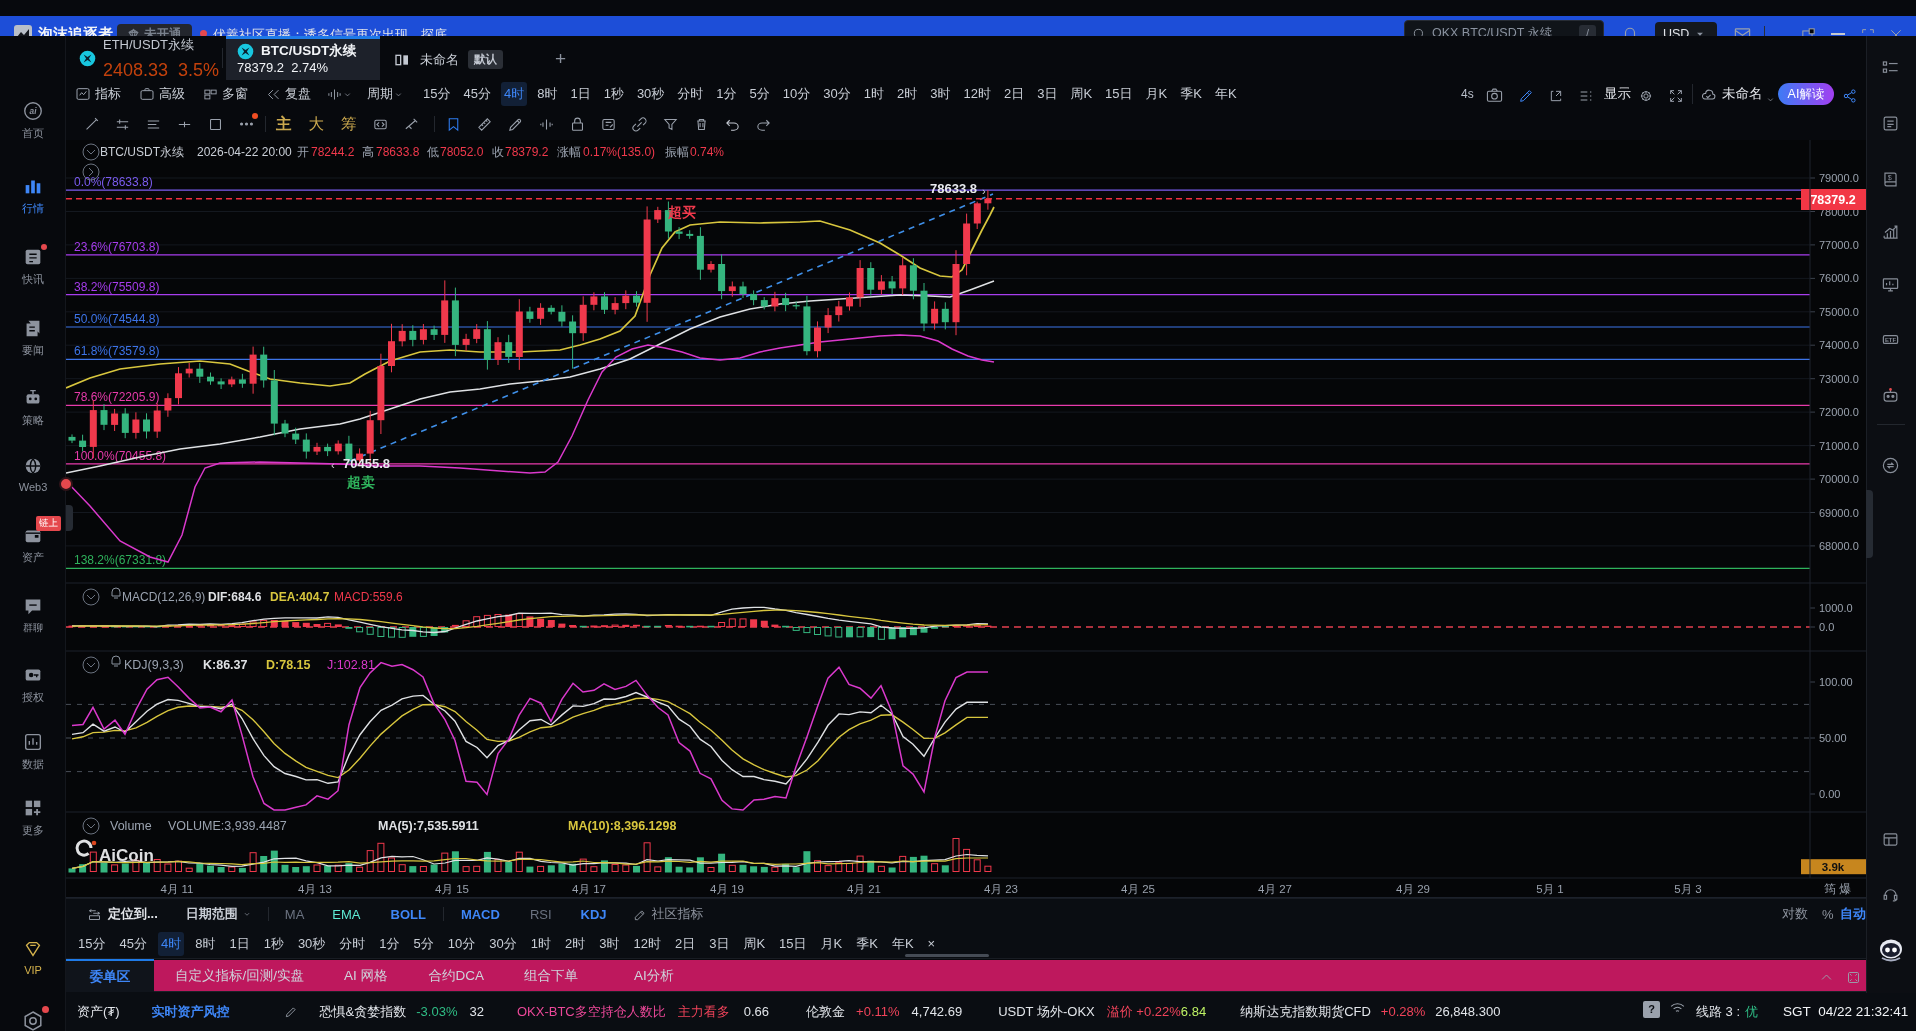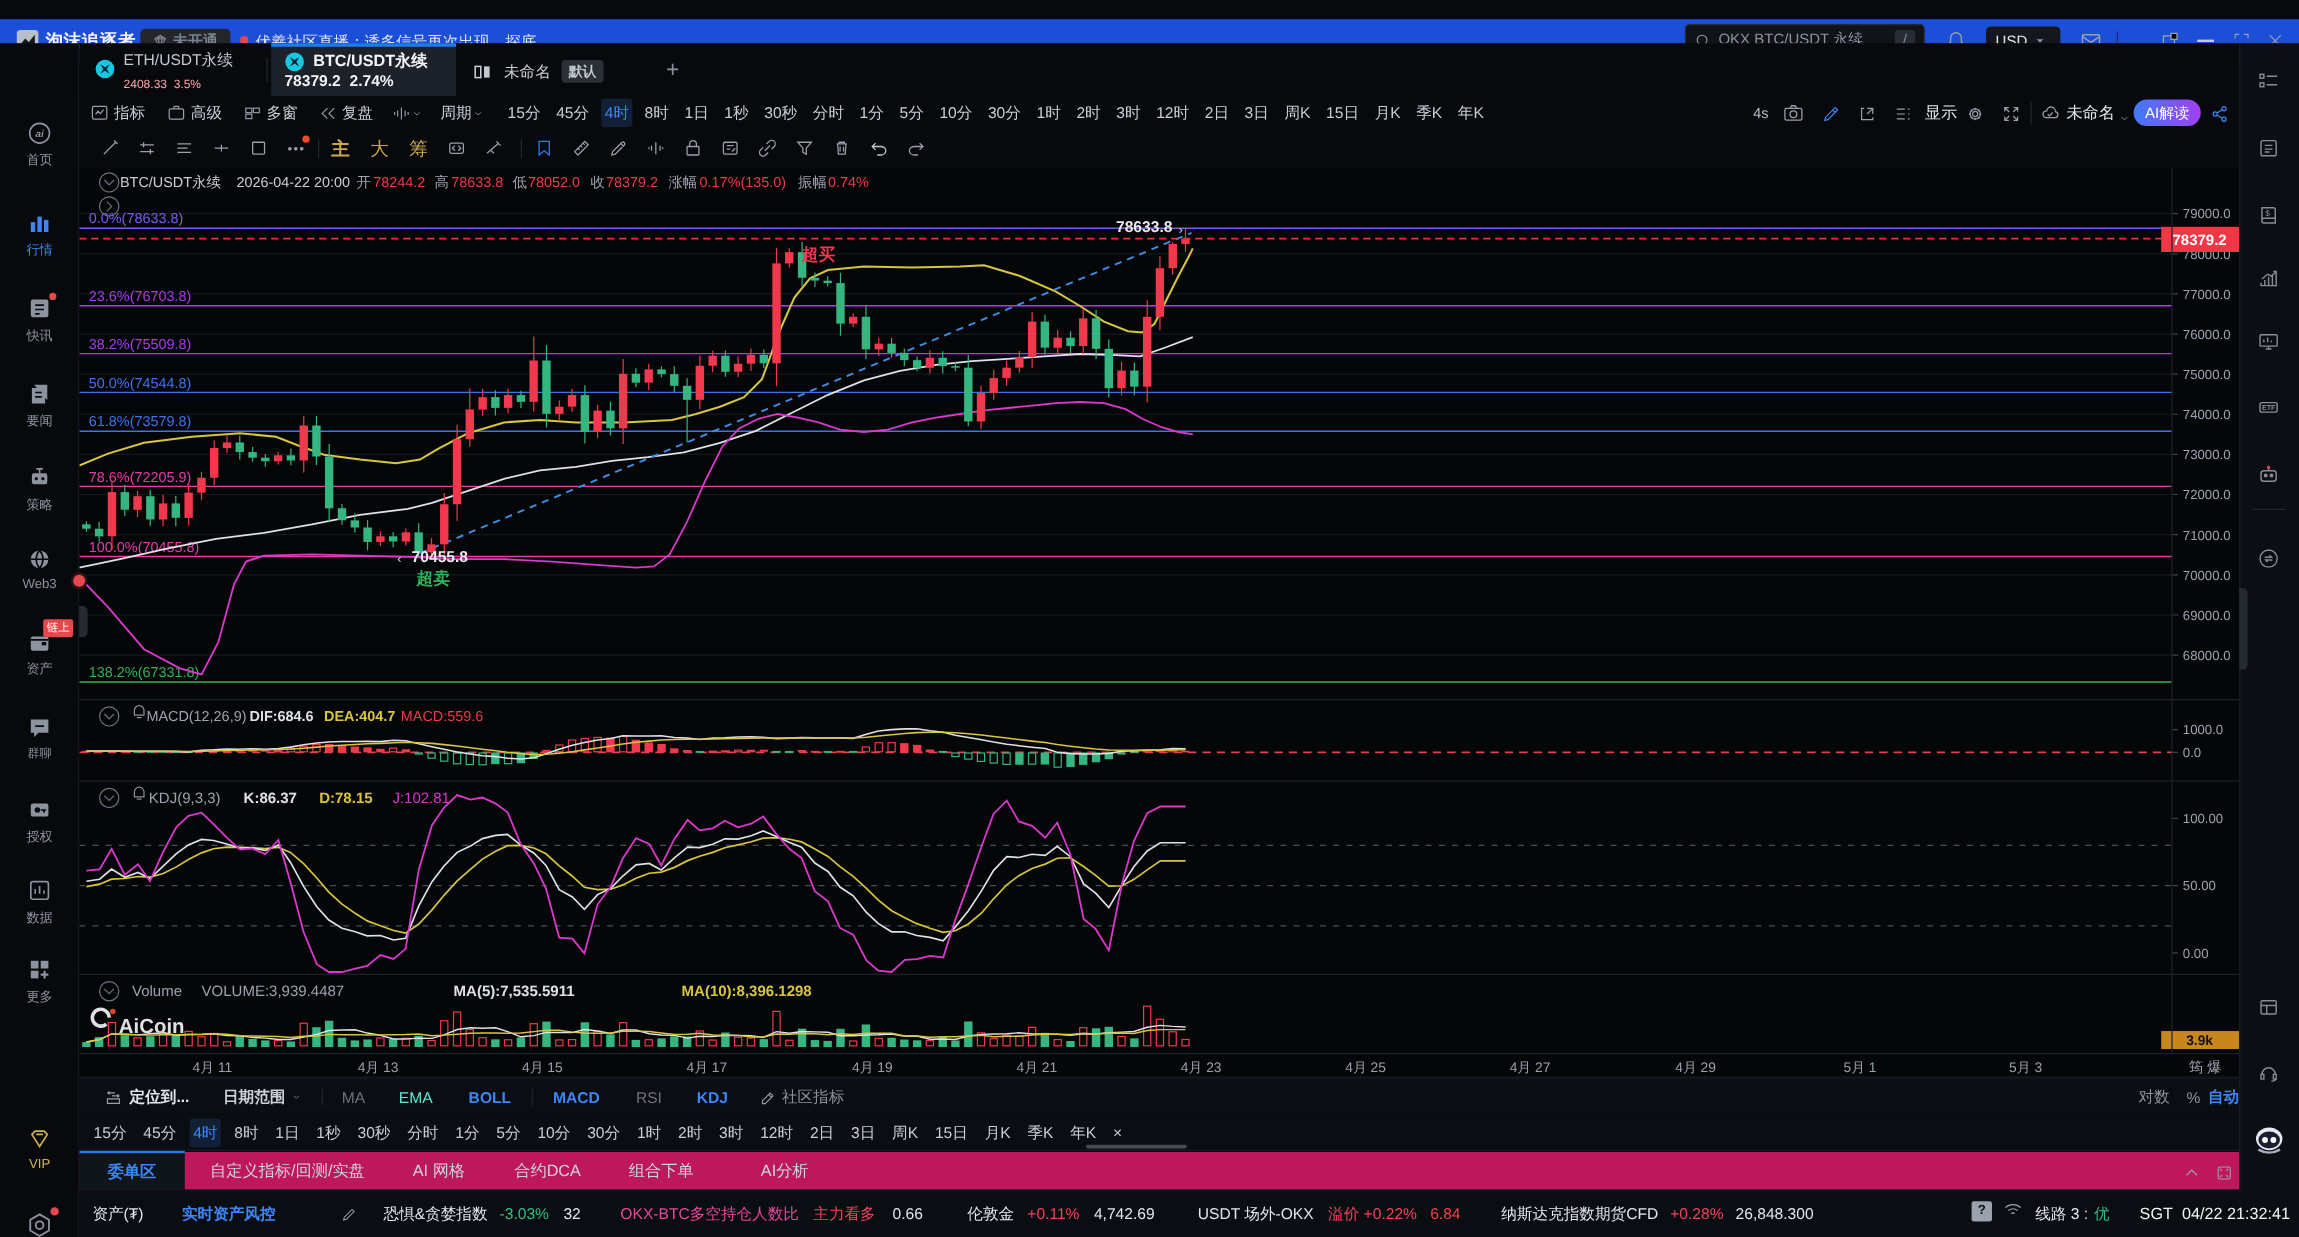--- a/index.html
+++ b/index.html
@@ -69,33 +69,33 @@
       </svg></div>
 </div>
 <div id="tabbar" class="abs">
 <div class="abs row" style="left:0;top:0;width:222px;height:44px;padding-left:13px">
  <div><svg width="17" height="17" viewBox="0 0 24 24" style="vertical-align:middle">
           <circle cx="12" cy="12" r="11" fill="#18c7e0"></circle>
           <path d="M6.5 6.5 L12 10 L17.5 6.5 L14 12 L17.5 17.5 L12 14 L6.5 17.5 L10 12 Z" fill="#0a2030"></path>
         </svg></div>
  <div style="margin-left:7px">
         <div style="font-size:13px;color:#c3c8d1">ETH/USDT永续</div>
- <div style="font-size:10px;color:#fca5a5;margin-top:6px">2408.33&nbsp;&nbsp;3.5%</div>
+ <div style="font-size:18px;color:#c2410c;margin-top:6px">2408.33&nbsp;&nbsp;3.5%</div>
       </div>
 </div>
 <div class="abs" style="left:156px;top:12px;width:1px;height:20px;background:#23272e"></div>
 <div class="abs" style="left:160px;top:0;width:154px;height:44px;background:#1d212a;border-top:3px solid #1f7be8;padding:3px 0 0 11px">
  <div class="row">
         <svg width="17" height="17" viewBox="0 0 24 24" style="vertical-align:middle">
           <circle cx="12" cy="12" r="11" fill="#18c7e0"></circle>
           <path d="M6.5 6.5 L12 10 L17.5 6.5 L14 12 L17.5 17.5 L12 14 L6.5 17.5 L10 12 Z" fill="#0a2030"></path>
         </svg>
         <span style="font-size:13.5px;font-weight:bold;color:#f2f4f7;margin-left:7px">BTC/USDT永续</span>
       </div>
- <div style="font-size:13px;font-weight:bold;color:#f2f4f7;margin-left:0px;margin-top:0px">78379.2&nbsp;&nbsp;2.74%</div>
+ <div style="font-size:13px;font-weight:normal;color:#f2f4f7;margin-left:0px;margin-top:0px">78379.2&nbsp;&nbsp;2.74%</div>
 </div>
 <div class="abs row" style="left:328px;top:14px">
  <svg width="16" height="16" viewBox="0 0 24 24">
         <rect x="3" y="5" width="7" height="14" fill="none" stroke="#c3c8d1" stroke-width="2"></rect>
         <rect x="14" y="5" width="7" height="14" fill="#c3c8d1"></rect>
       </svg>
  <span style="font-size:13px;color:#c9ced6;margin-left:10px">未命名</span>
  <span style="font-size:11.5px;color:#c3c8d1;background:#2b2f36;border-radius:3px;padding:2px 6px;margin-left:9px;font-weight:bold">默认</span>
 </div>
 <div class="abs" style="left:489px;top:12px;font-size:19px;color:#8a919d;font-weight:300">+</div>
@@ -855,21 +855,21 @@
 <span class="green" style="margin-left:10px">-3.03%</span>
 <span style="color:#e2e5ea;margin-left:12px">32</span>
 <span style="color:#ec4899;margin-left:33px">OKX-BTC多空持仓人数比</span>
 <span class="red" style="margin-left:12px">主力看多</span>
 <span style="color:#e2e5ea;margin-left:14px">0.66</span>
 <span style="color:#e2e5ea;margin-left:37px">伦敦金</span>
 <span class="red" style="margin-left:11px">+0.11%</span>
 <span style="color:#e2e5ea;margin-left:12px">4,742.69</span>
 <span style="color:#e2e5ea;margin-left:36px">USDT 场外-OKX</span>
 <span class="red" style="margin-left:12px">溢价 +0.22%</span>
-<span style="color:#ef4444;margin-left:11px">6.84</span>
+<span style="color:#bef264;">6.84</span>
 <span style="color:#e2e5ea;margin-left:34px">纳斯达克指数期货CFD</span>
 <span class="red" style="margin-left:10px">+0.28%</span>
 <span style="color:#e2e5ea;margin-left:10px">26,848.300</span>
 <span class="abs" style="left:1577px;top:9px;width:17px;height:17px;background:#9aa1ac;border-radius:2px;color:#0a0d12;font-size:11px;text-align:center;line-height:17px;font-weight:bold">?</span>
 <span class="abs" style="left:1603px;top:8px"><svg class="ic" width="17" height="17" viewBox="0 0 24 24">
         <path d="M3 9 a13 13 0 0 1 18 0 M6.5 12.5 a8.5 8.5 0 0 1 11 0 M9.8 15.8 a4 4 0 0 1 4.4 0 M12 19 h0.1"></path>
       </svg></span>
 <span class="abs" style="left:1630px;color:#e2e5ea">线路 3 :</span>
 <span class="abs green" style="left:1679px">优</span>
 <span class="abs" style="left:1717px;color:#f2f4f7;font-size:13.5px">SGT&nbsp;&nbsp;04/22 21:32:41</span>

